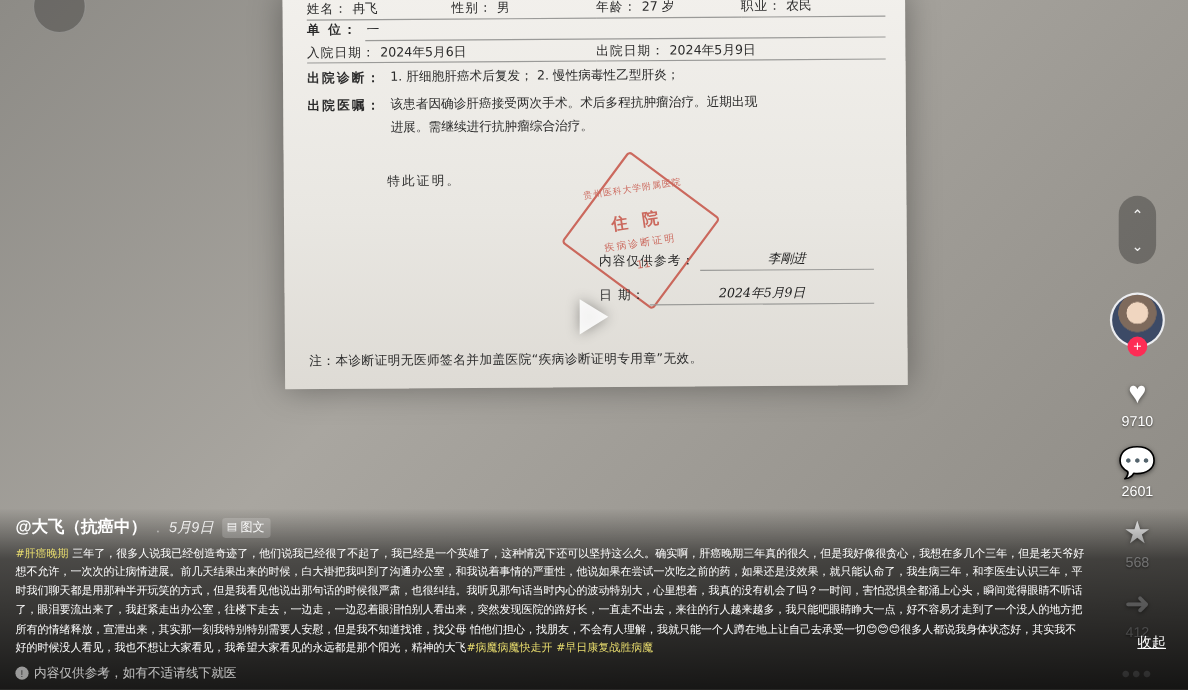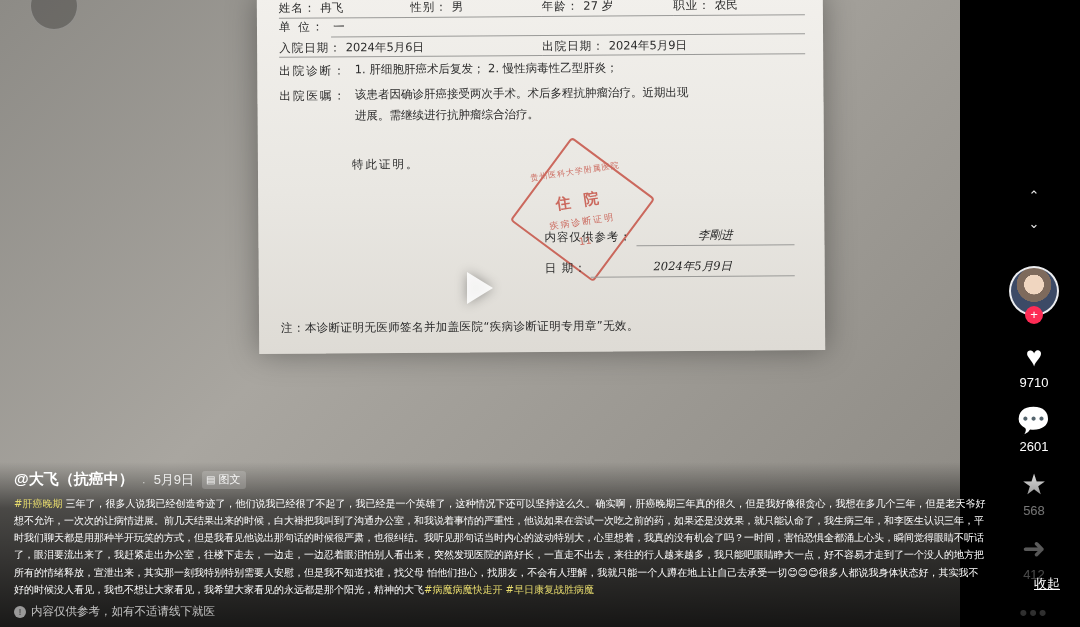--- a/index.html
+++ b/index.html
@@ -18,21 +18,21 @@
     width: 1080px;
     height: 627px;
     background: #000;
     overflow: hidden;
   }
 
   
   .media {
     position: absolute;
     left: 0; top: 0;
-    width: 960px;
+    width: 1080px;
     height: 627px;
     background: linear-gradient(135deg,#8d8b86 0%, #a9a6a0 40%, #8b8882 100%);
   }
   .paper {
     position: absolute;
     left: 258px; top: -6px;
     width: 566px; height: 358px;
     background: linear-gradient(180deg,#f2f0ec 0%, #e9e7e2 55%, #dedbd5 100%);
     box-shadow: 0 0 30px rgba(0,0,0,0.35);
     transform: rotate(-0.4deg);
@@ -49,20 +49,21 @@
   }
   .doc-row {
     display: flex;
     align-items: flex-start;
     gap: 6px;
     margin-bottom: 2px;
   }
   .doc-label {
     letter-spacing: 2px;
     white-space: nowrap;
+    font-weight: bold;
   }
   .doc-line {
     flex: 1;
     border-bottom: 1px solid #9a9a98;
     min-height: 15px;
     padding-left: 2px;
   }
   .doc-cells {
     display: flex;
     width: 100%;
@@ -249,21 +250,21 @@
     align-items: flex-end;
     gap: 8px;
     padding: 8px 96px 4px 14px;
   }
   .author {
     font-size: 15px;
     font-weight: bold;
     color: #fff;
   }
   .dot-sep { color: rgba(255,255,255,0.6); font-size: 12px; }
-  .date { font-size: 13px; color: rgba(255,255,255,0.85); }
+  .date { font-size: 13px; color: rgba(255,255,255,0.85); font-style: italic; }
   .pic-tag {
     display: inline-flex;
     align-items: center;
     gap: 3px;
     font-size: 11px;
     color: rgba(255,255,255,0.92);
     background: rgba(255,255,255,0.18);
     border-radius: 3px;
     padding: 1px 5px 2px 4px;
   }

